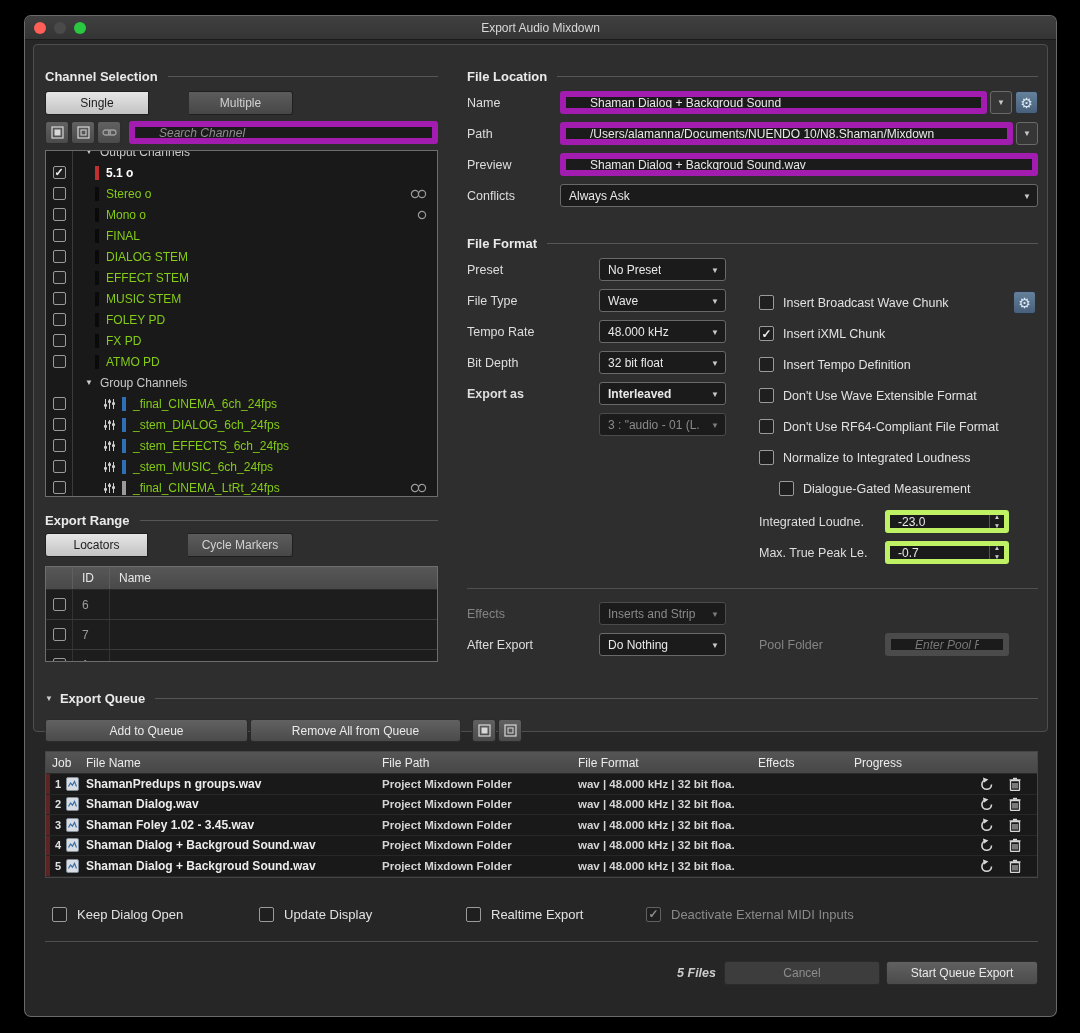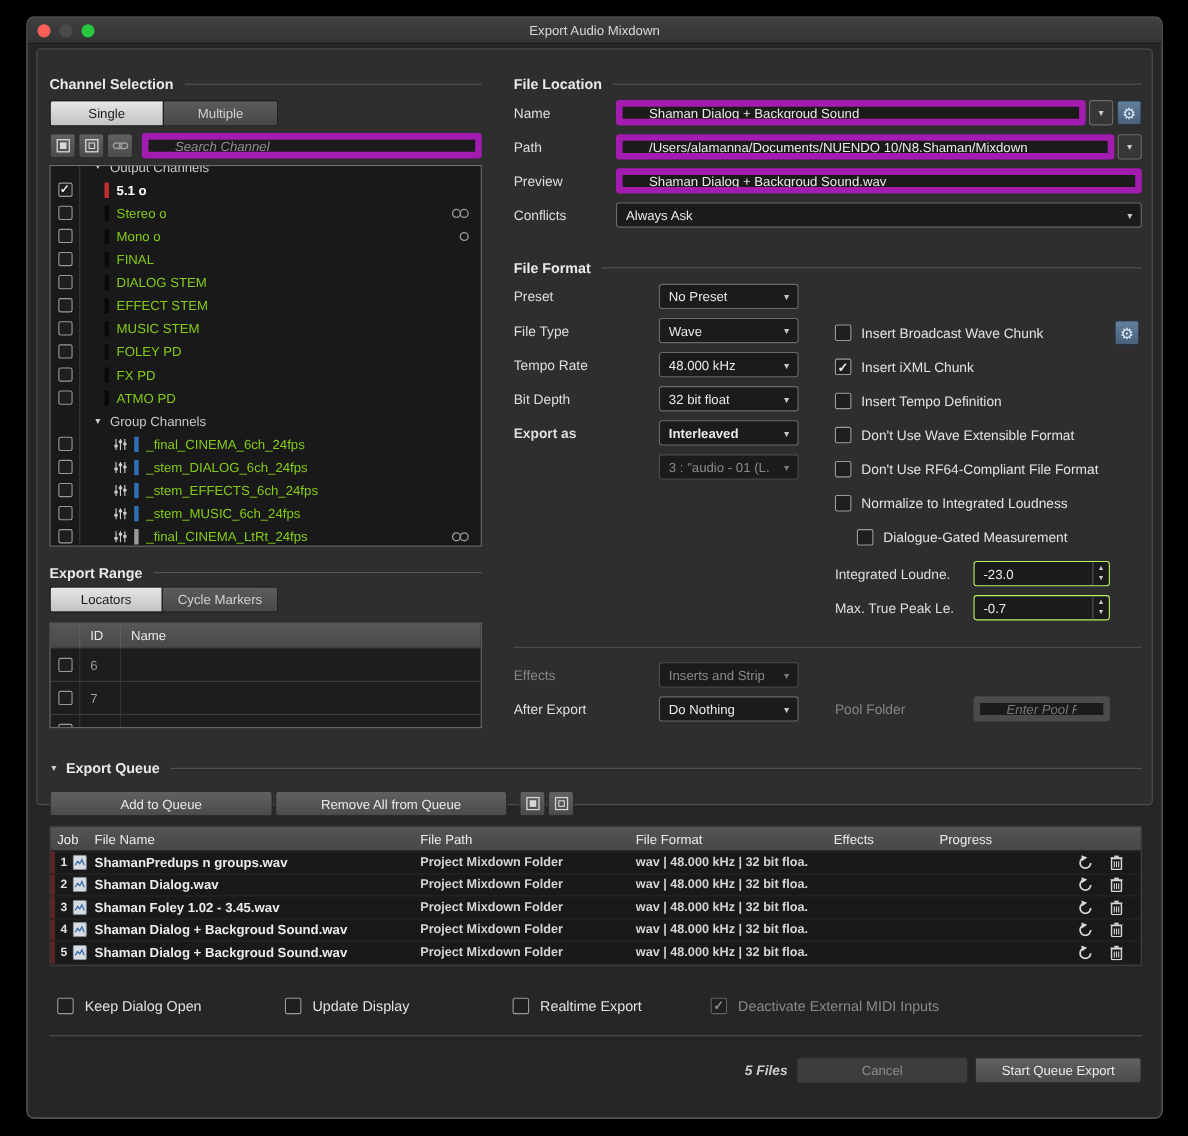--- a/index.html
+++ b/index.html
@@ -30,21 +30,21 @@
                    font-size:13px; font-weight:bold; color:#eaeaea; }
   .section-title .line { flex:1; height:1px; background:#565656; }
   .tri { font-size:8px; color:#cccccc; }
 
   
   .tabs { position:absolute; display:flex; height:24px; }
   .tab { height:24px; line-height:22px; font-size:12px; text-align:center; border:1px solid #1f1f1f; }
   .tab.active   { background:linear-gradient(#e6e6e6,#c3c3c3); color:#1c1c1c; }
   .tab.inactive { background:linear-gradient(#5c5c5c,#474747); color:#d2d2d2; }
   .tab.first { border-radius:3px 0 0 3px; }
-  .tab.last  { border-radius:0 3px 3px 0; border-left:none; }
+  .tab.last  { border-radius:0 3px 3px 0; border-left:none;margin-left:40px; }
 
   
   .sq-btn { width:24px; height:23px; background:linear-gradient(#616161,#4b4b4b); border:1px solid #2c2c2c;
             border-radius:3px; display:flex; align-items:center; justify-content:center; }
 
   
   .text-field { background:#1b1b1b; border:6px solid #a21caf; border-radius:3px; height:23px;
                 font-size:12px; color:#e9e9e9; padding:0 24px; font-family:"Liberation Sans",sans-serif; outline:none; }
   input.text-field::placeholder { color:#8f8f8f; font-style:italic; }
   input.dim-field { border-color:#4b4b4b; }
@@ -109,21 +109,21 @@
   .ff-dd { position:absolute; left:132px; width:127px; }
 
   .ff-cb-col { position:absolute; left:292px; top:246px; width:279px; height:290px; }
   .ff-cb-row { position:absolute; left:0; width:100%; height:23px; display:flex; align-items:center; gap:9px; }
   .ff-cb-row .cb-label { font-size:12.5px; color:#e2e2e2; white-space:nowrap; }
   .ff-cb-row .gear-btn { position:absolute; right:2px; top:0; }
 
   .spin-row { position:absolute; left:0; width:100%; height:23px; display:flex; align-items:center; }
   .spin-label { font-size:12.5px; color:#dedede; }
   .spin { position:absolute; left:126px; width:124px; height:23px; background:#1b1b1b;
-          border:1px solid #bef264; border-radius:3px; display:flex; align-items:center; }
+          border:5px solid #bef264; border-radius:3px; display:flex; align-items:center; }
   .spin .val { flex:1; padding-left:8px; font-size:12px; color:#e9e9e9; }
   .spin .stepper { width:15px; height:100%; border-left:1px solid #565656; display:flex; flex-direction:column;
                    align-items:center; justify-content:center; font-size:6.5px; color:#c9c9c9; line-height:1.35; }
 
   .h-divider { position:absolute; height:1px; background:#4f4f4f; width:100%; }
 
   
   .btn { height:23px; background:linear-gradient(#616161,#4b4b4b); border:1px solid #2b2b2b; border-radius:3px;
          font-size:12px; color:#eaeaea; display:flex; align-items:center; justify-content:center; }
   .btn.disabled { background:#3d3d3d; color:#8d8d8d; }

